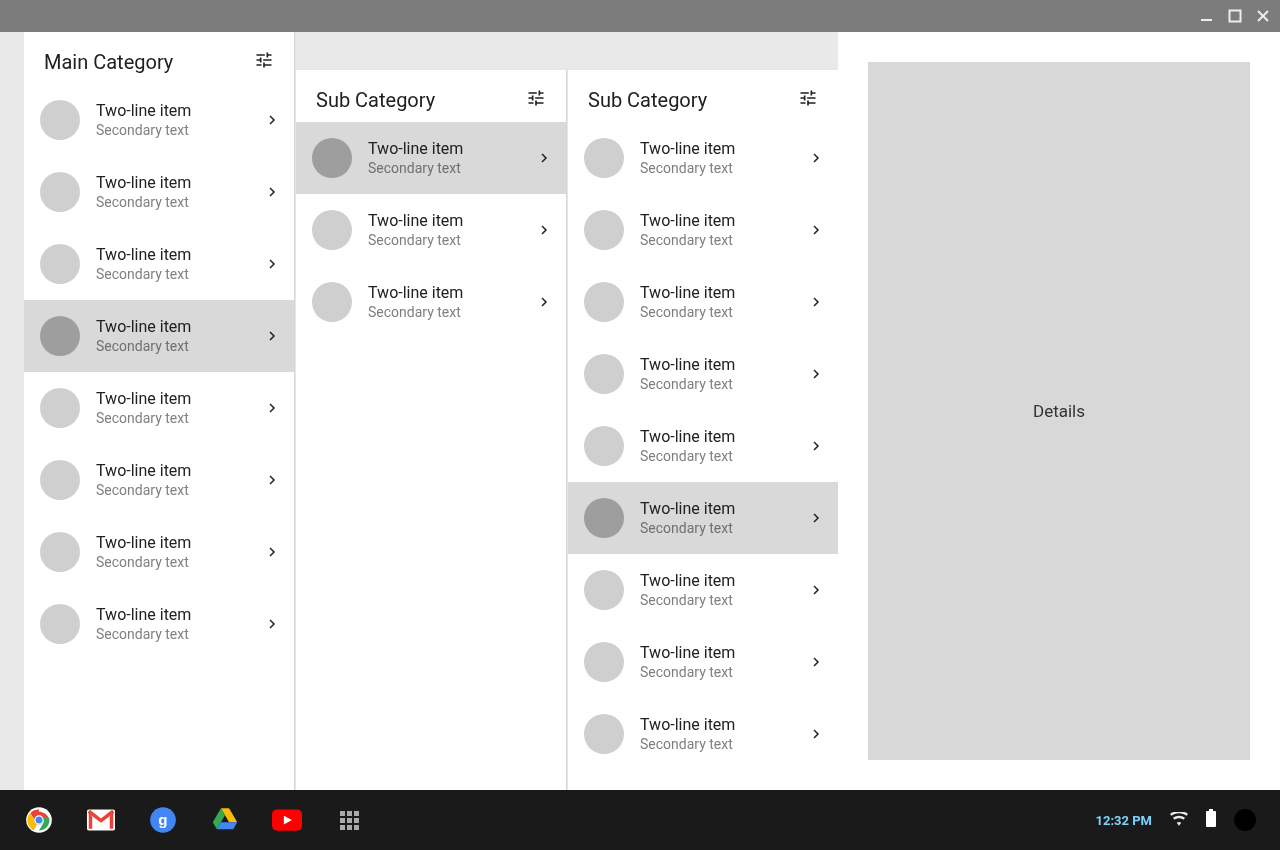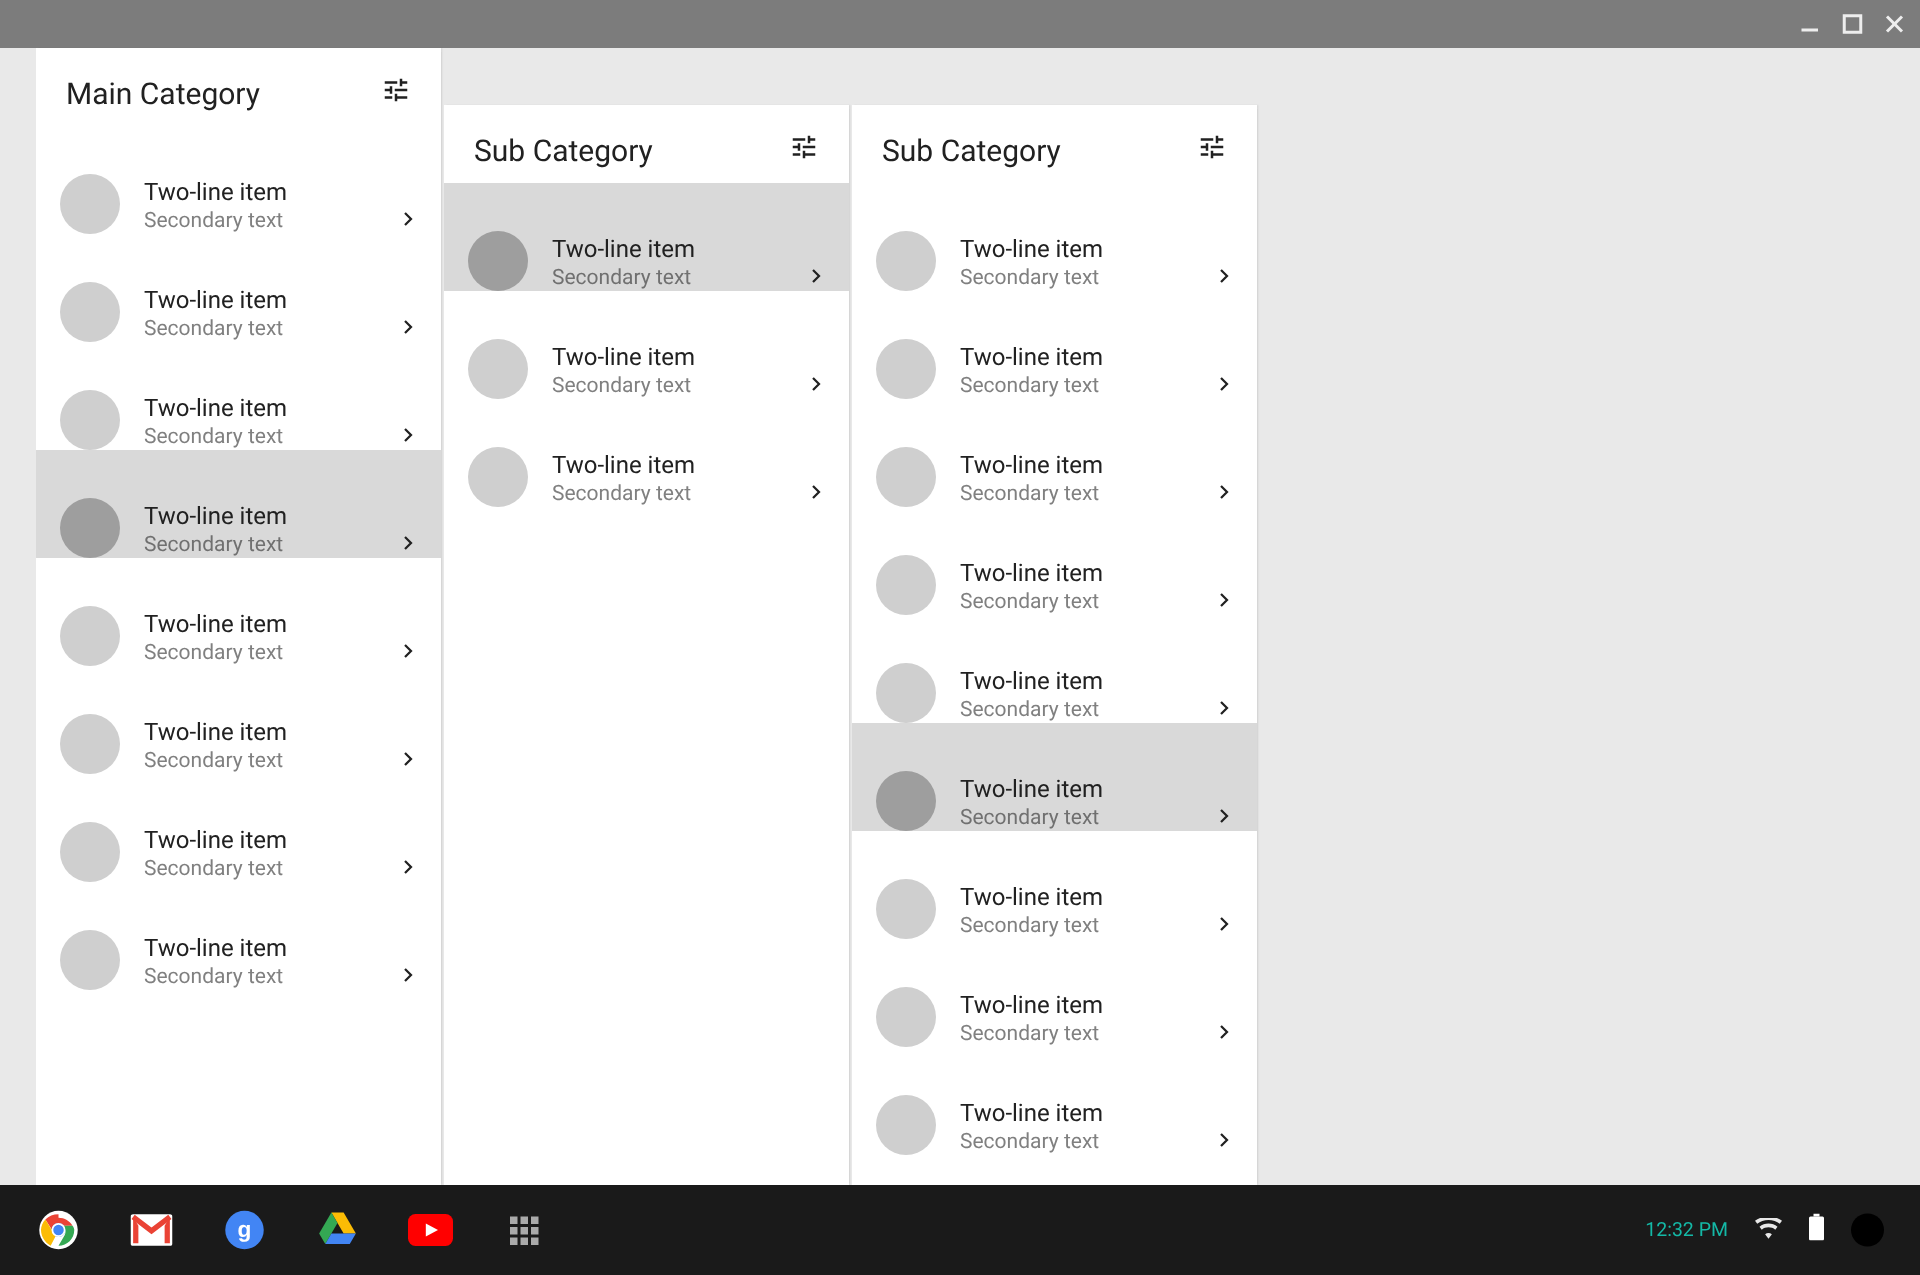--- a/index.html
+++ b/index.html
@@ -60,21 +60,21 @@
     align-items: center;
     justify-content: space-between;
     padding: 18px 20px 10px 20px;
   }
   .col-title { font-size: 20px; color: #212121; }
   .tune-icon svg { fill: #212121; }
 
   .list { }
   .item {
     display: flex;
-    align-items: flex-end;
+    align-items: center;
     height: 72px;
     padding: 0 16px;
     cursor: pointer;
   }
   .item.selected { background: #d9d9d9; }
   .avatar {
     width: 40px; height: 40px; border-radius: 50%;
     background: #cfcfcf; flex-shrink: 0; margin-right: 16px;
   }
   .item.selected .avatar { background: #9e9e9e; }
@@ -88,21 +88,21 @@
     height: 60px;
     background: #1a1a1a;
     display: flex;
     align-items: center;
     padding: 0 24px;
     justify-content: space-between;
   }
   .shelf-left { display: flex; align-items: center; gap: 32px; }
   .shelf-right { display: flex; align-items: center; gap: 18px; }
   .shelf-icon { width: 30px; height: 30px; display:flex; align-items:center; justify-content:center; }
-  .time { color: #14b8a6; font-size: 13px; font-weight: 400; }
+  .time { color: #7dd3fc; font-size: 13px; font-weight: 700; }
   .status-dot { width: 22px; height: 22px; border-radius: 50%; background: #000; }
   .app-grid { display: grid; grid-template-columns: repeat(3, 5px); grid-template-rows: repeat(3, 5px); gap: 2px; }
   .app-grid span { background: #aaa; width: 5px; height: 5px; }
 </style>
 </head>
 <body>
 
 <div class="titlebar">
   <div class="tb-btn">
     <svg width="14" height="14">
@@ -356,20 +356,25 @@
             <div class="primary">Two-line item</div>
             <div class="secondary">Secondary text</div>
           </div>
           <div class="chev"><svg width="12" height="12" viewBox="0 0 24 24">
               <path d="M8 4l8 8-8 8" fill="none" stroke="#212121" stroke-width="3"></path>
             </svg></div>
         </div>
       </div>
   </div>
 
+  <div class="right">
+    <div class="details-box">
+      <span>Details</span>
+    </div>
+  </div>
 
 </div>
 
 <div class="shelf">
   <div class="shelf-left">
     <div class="shelf-icon">
       <svg width="28" height="28" viewBox="0 0 48 48">
           <circle cx="24" cy="24" r="22" fill="#fff"></circle>
           <path fill="#EA4335" d="M24 10c7 0 13 4 16 9H24c-3 0-6 1.5-7.7 4.3L9 12C13 8 18 6 24 6z"></path>
           <path fill="#34A853" d="M42 24c0 10-8 18-18 18l7-12c1.5-2.5 1.6-6 .2-8.5L44 22c-.6-5-2.6-8-2.6-8z" opacity="0"></path>

